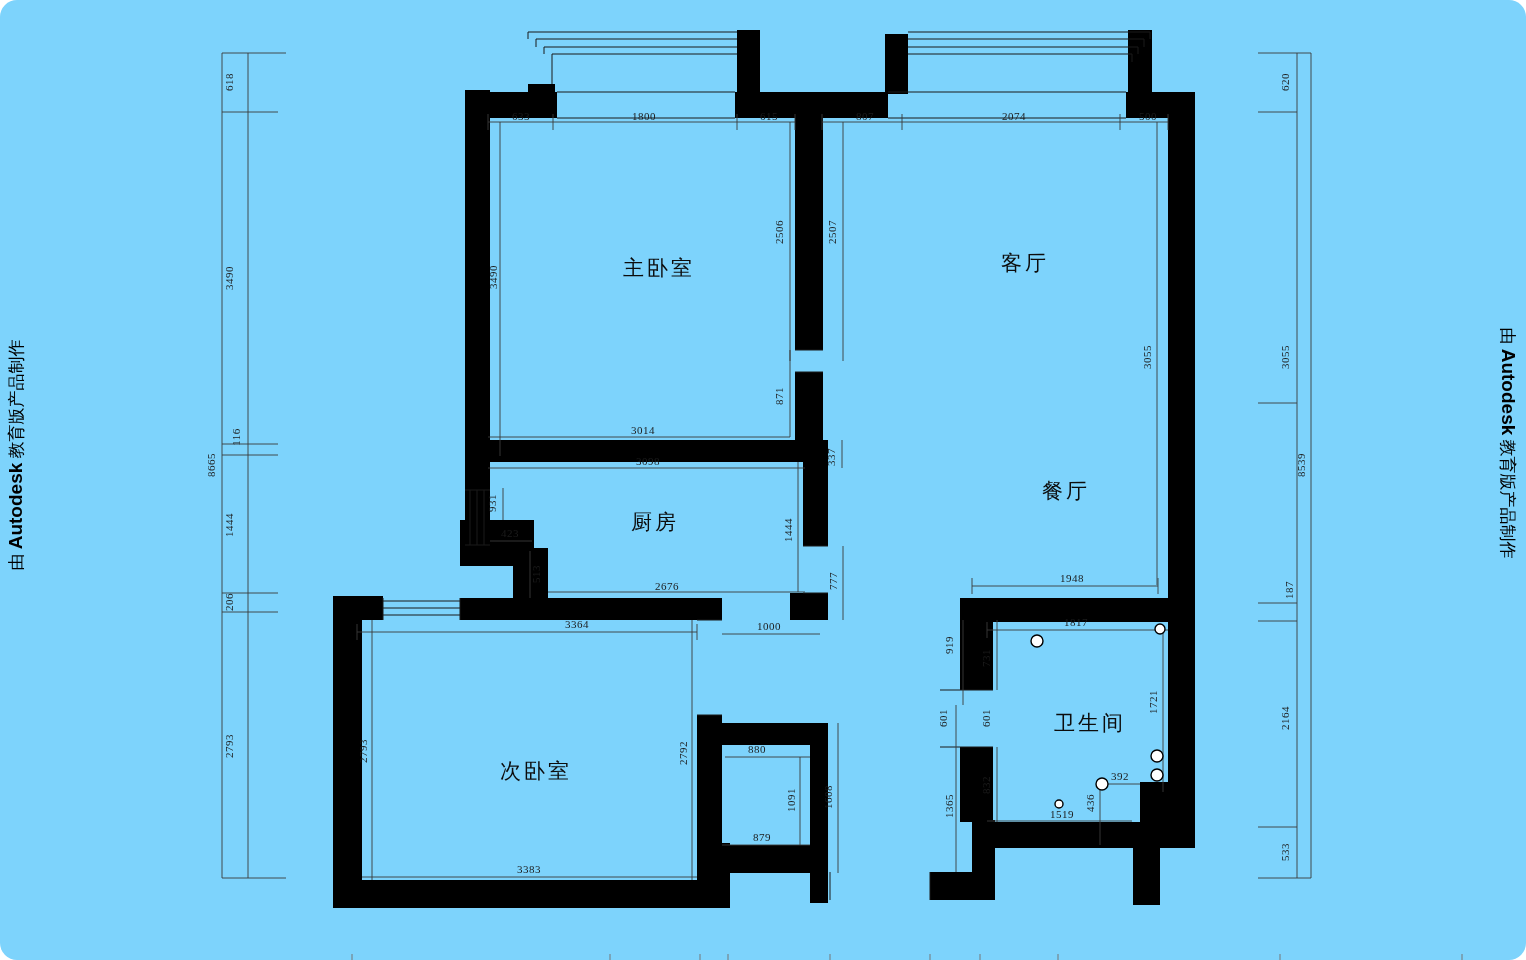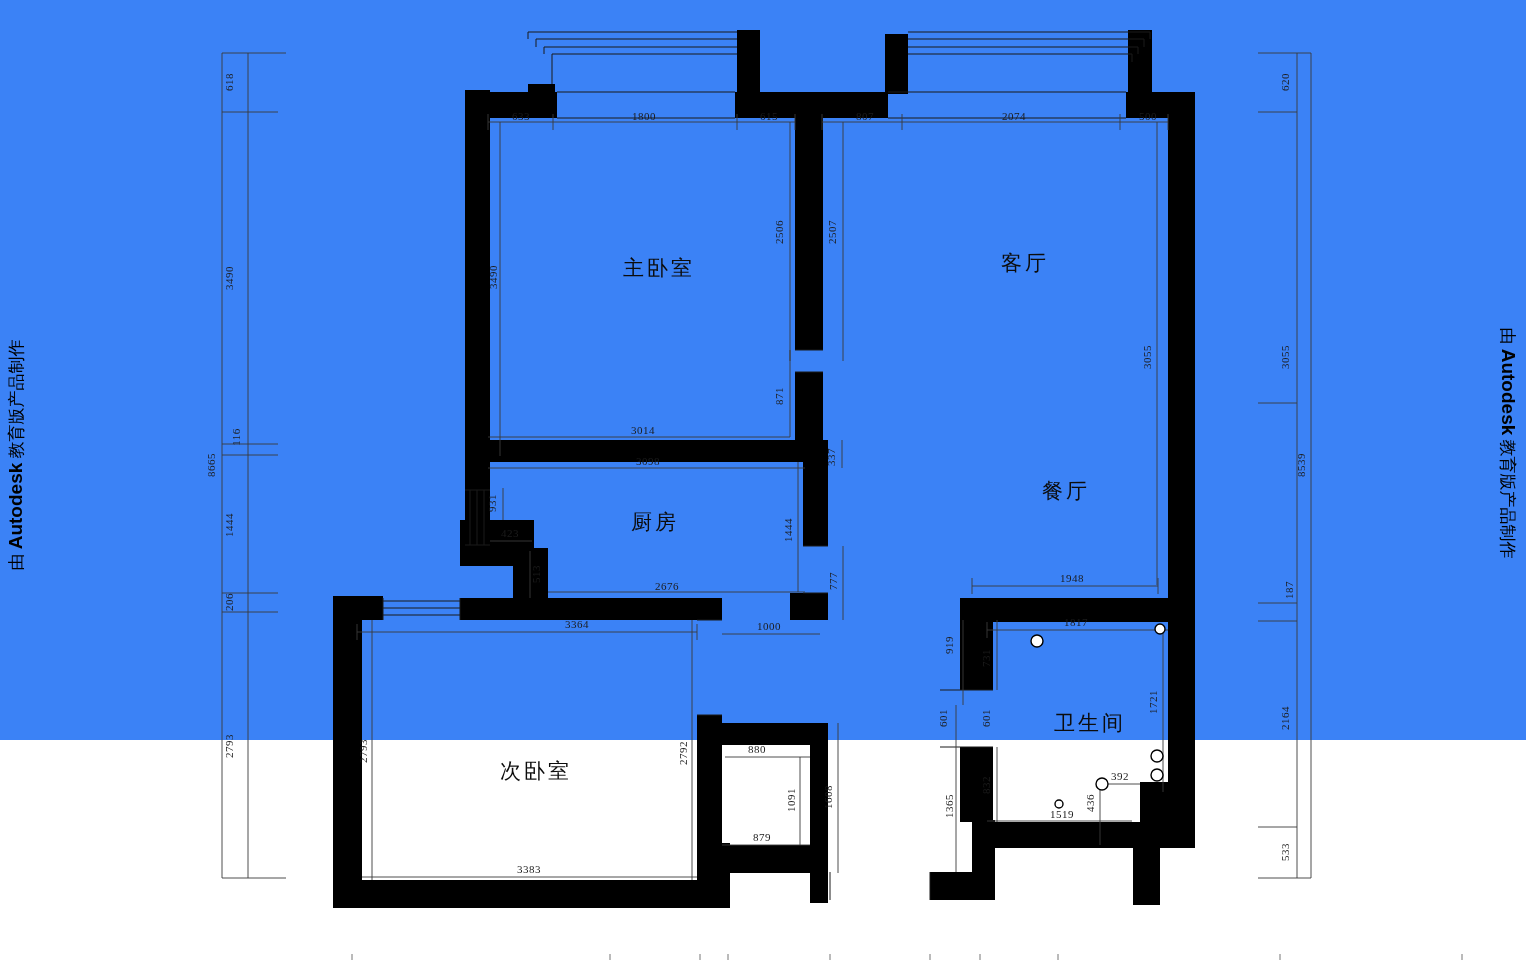--- a/index.html
+++ b/index.html
@@ -1,17 +1,17 @@
 <!DOCTYPE html>
 <html><head>
 <meta charset="utf-8">
 <style>
   html,body{margin:0;padding:0;background:#fff;width:1526px;height:960px;overflow:hidden;}
-  #stage{position:relative;width:1526px;height:740px;background:#3b82f6;
-         font-family:"Liberation Serif",serif;}
+  #stage{position:relative;width:1526px;height:960px;background:#7dd3fc;
+         font-family:"Liberation Serif",serif;border-radius:17px;}
   svg{position:absolute;left:0;top:0;}
   .wall{fill:#000;stroke:none;}
   .thin{stroke:#1a1a1a;stroke-width:1;fill:none;}
   .dimline{stroke:#3a3a3a;stroke-width:0.9;fill:none;}
   .faint{stroke:#777;stroke-width:1;fill:none;}
   .fixture{fill:#fff;stroke:#000;stroke-width:1.4;}
   .dim{font:11px "Liberation Serif",serif;fill:#1c1c1c;text-anchor:middle;letter-spacing:0.5px;}
   .room{font:21px "Liberation Serif",serif;fill:#0c0c0c;text-anchor:middle;letter-spacing:3px;}
   .watermark{position:absolute;white-space:nowrap;color:#000;
              font:17px "Liberation Serif",serif;}

